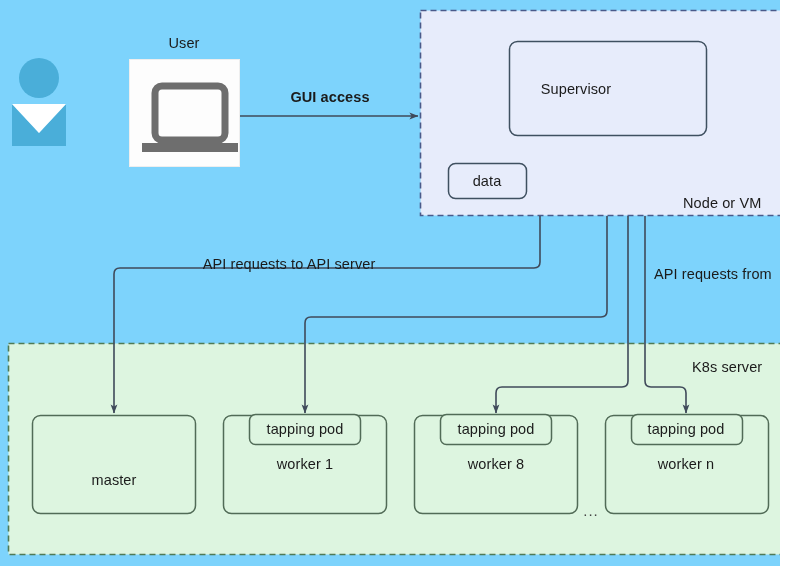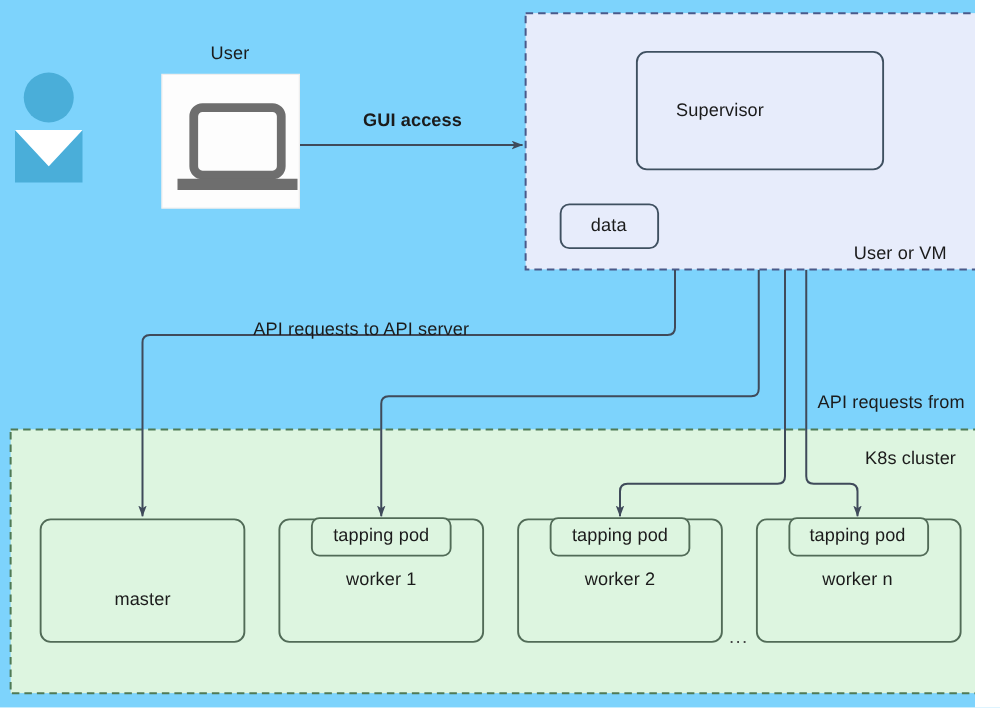--- a/index.html
+++ b/index.html
@@ -107,34 +107,34 @@
   </svg>
 
   <div class="txt center" style="left:184px; top:34px;">User</div>
 
   <div class="txt center" style="left:330px; top:88px;font-weight:bold;">GUI access</div>
 
   <div class="boxlabel" style="left:576px; top:89px;">Supervisor</div>
 
   <div class="boxlabel" style="left:487px; top:181px;">data</div>
 
-  <div class="txt" style="left:683px; top:194px;">User or VM</div>
+  <div class="txt" style="left:683px; top:194px;">Node or VM</div>
 
   <div class="txt center" style="left:289px; top:241px;margin-top:14px;">API requests to API server</div>
 
-  <div class="txt" style="left:654px; top:265px;margin-top:48px;">API requests from</div>
+  <div class="txt" style="left:654px; top:265px;">API requests from</div>
 
-  <div class="txt" style="left:692px; top:358px;">K8s cluster</div>
+  <div class="txt" style="left:692px; top:358px;">K8s server</div>
 
   <div class="boxlabel" style="left:114px; top:480px;">master</div>
 
   <div class="boxlabel" style="left:305px; top:429px;">tapping pod</div>
   <div class="boxlabel" style="left:305px; top:464px;">worker 1</div>
 
   <div class="boxlabel" style="left:496px; top:429px;">tapping pod</div>
-  <div class="boxlabel" style="left:496px; top:464px;">worker 2</div>
+  <div class="boxlabel" style="left:496px; top:464px;">worker 8</div>
 
   <div class="boxlabel" style="left:686px; top:429px;">tapping pod</div>
   <div class="boxlabel" style="left:686px; top:464px;">worker n</div>
 
   <div class="ellipsis" style="left:591px; top:510px;">...</div>
 
 </div>
 
 </body></html>

